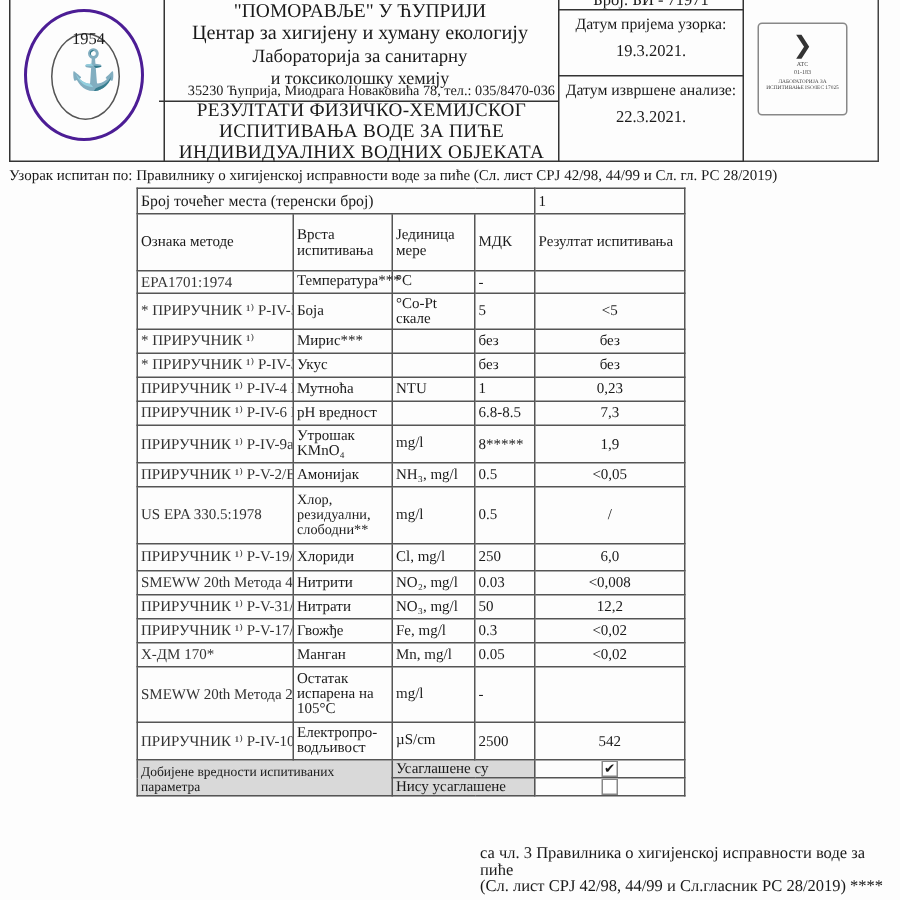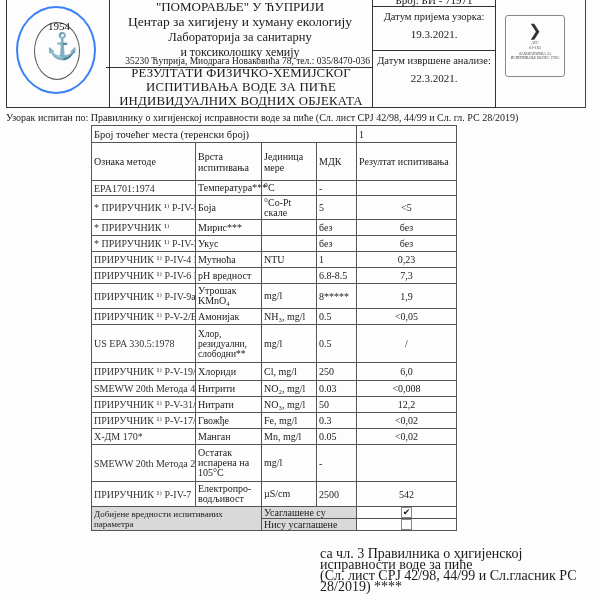--- a/index.html
+++ b/index.html
@@ -6,21 +6,21 @@
   body {
     width: 600px; height: 600px; overflow: hidden; position: relative;
     background: #fdfdfd; color: #1a1a1a;
     font-family: "Liberation Serif", "DejaVu Serif", serif;
   }
   .abs { position: absolute; }
 
   
   .hdr-box { left: 6px; top: -2px; width: 490px; height: 110px; border: 1px solid #333; box-sizing: border-box; }
   .logo-cell { left: 6px; top: -2px; width: 104px; height: 110px; border-right: 1px solid #333; box-sizing: border-box; }
-  .logo-circle { position: absolute; left: 10px; top: 8px; width: 80px; height: 88px; border: 2px solid #3b82f6; border-radius: 50%; box-sizing: border-box; }
+  .logo-circle { position: absolute; left: 10px; top: 8px; width: 80px; height: 88px; border: 2px solid #4c1d95; border-radius: 50%; box-sizing: border-box; }
   .logo-inner { position: absolute; left: 16px; top: 14px; width: 44px; height: 56px; border: 1px solid #555; border-radius: 50%; }
   .logo-year { position: absolute; left: 30px; top: 12px; font-size: 11px; }
   .logo-anchor { position: absolute; left: 28px; top: 26px; font-size: 26px; line-height: 26px; }
 
   .org-text { left: 110px; top: 0; width: 260px; text-align: center; }
   .org1 { font-size: 13px; line-height: 14px; }
   .org2 { font-size: 13.5px; line-height: 16px; }
   .org3 { font-size: 12.5px; line-height: 15px; }
   .org4 { font-size: 12px; line-height: 15px; }
   .addr { left: 106px; top: 56px; width: 266px; font-size: 9.5px; border-bottom: 1px solid #333; text-align: right; padding-right: 2px; box-sizing: border-box; line-height: 11px; }
@@ -49,21 +49,21 @@
   td.u { font-size: 10px; line-height: 10px; }
   td.d { font-size: 9.5px; }
   td.r { font-size: 9.5px; text-align: center; }
   .hdrc { font-size: 9.5px; line-height: 11px; }
   .hdr-top td { height: 16px; }
 
   .grey { background: #d9d9d9; }
   .conform td { height: 11px; font-size: 9px; line-height: 10px; }
   .chk { display: inline-block; width: 9px; height: 9px; border: 1px solid #888; vertical-align: middle; background: #fff; font-size: 9px; line-height: 9px; text-align: center; }
 
-  .footer-r { left: 320px; top: 548px; width: 280px; font-size: 14px; line-height: 11px; }
+  .footer-r { left: 320px; top: 564px; width: 280px; font-size: 11px; line-height: 11px; }
   .footer-l { left: 30px; top: 574px; font-size: 7.5px; margin-top: 28px; }
 </style>
 </head>
 <body>
 
 <div class="abs hdr-box"></div>
 <div class="abs logo-cell">
   <div class="logo-circle">
     <div class="logo-inner"></div>
     <div class="logo-year">1954</div>
@@ -223,21 +223,21 @@
     <td class="r">&lt;0,02</td>
   </tr>
   <tr style="height:37px">
     <td class="m">SMEWW 20th Метода 2540 B</td>
     <td class="t">Остатак испарена на 105°C</td>
     <td class="u">mg/l</td>
     <td class="d">-</td>
     <td class="r"></td>
   </tr>
   <tr style="height:25px">
-    <td class="m">ПРИРУЧНИК ¹⁾ P-IV-7</td>
+    <td class="m">ПРИРУЧНИК ¹⁾ P-IV-10</td>
     <td class="t">Електропро-водљивост</td>
     <td class="u">µS/cm</td>
     <td class="d">2500</td>
     <td class="r">542</td>
   </tr>
 
   <tr class="conform">
     <td colspan="2" rowspan="2" class="grey" style="font-size:9px;line-height:10px">Добијене вредности испитиваних параметра</td>
     <td colspan="2" class="grey">Усаглашене су</td>
     <td style="text-align:center">

